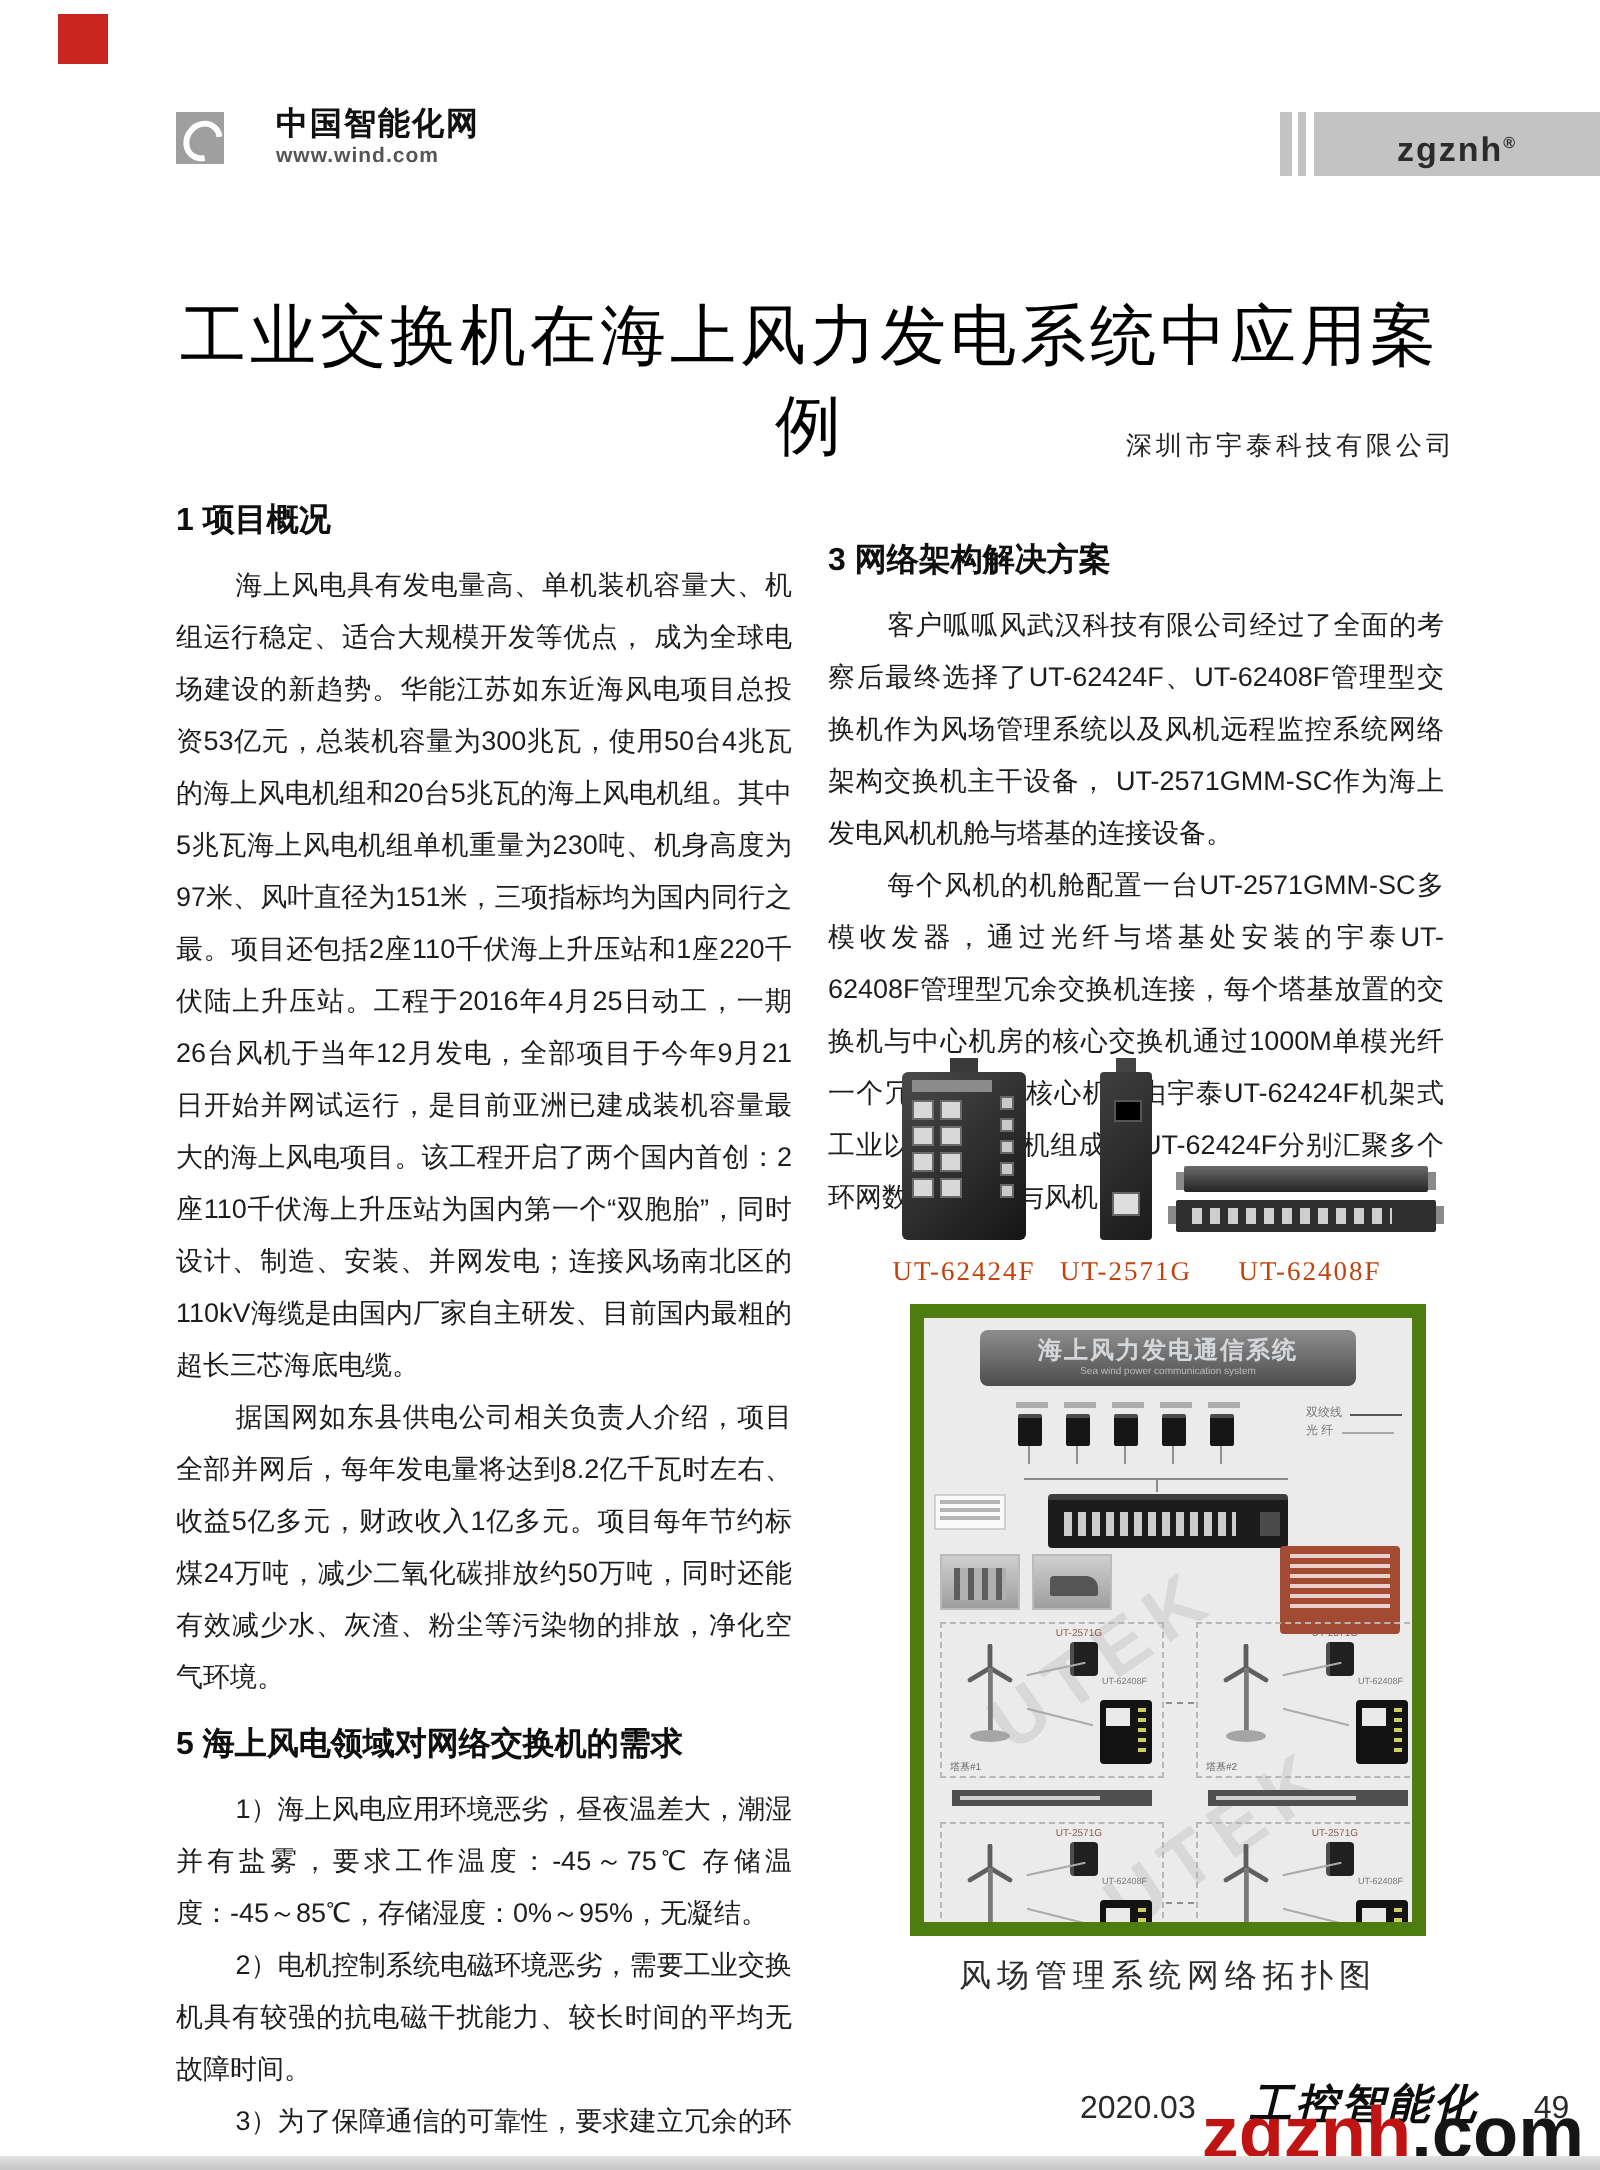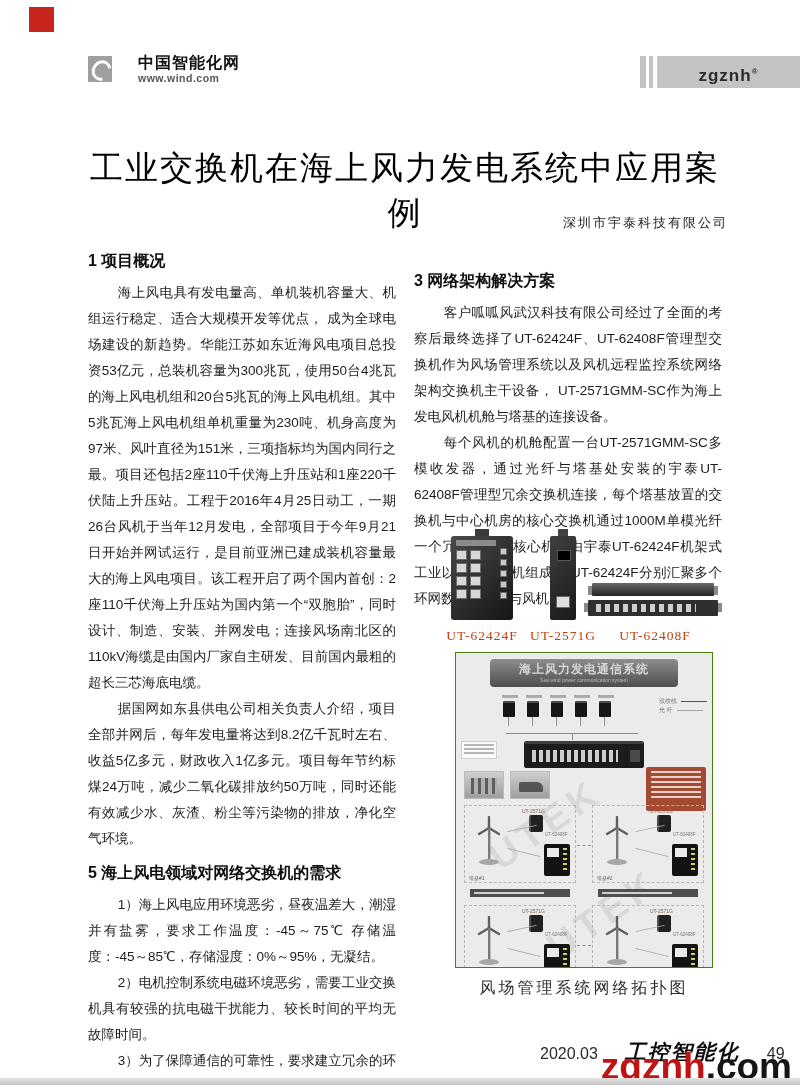--- a/index.html
+++ b/index.html
@@ -65,21 +65,21 @@
   .dev3a{position:absolute;left:4px;bottom:48px;width:122px;height:13px;
         background:linear-gradient(#6a6a6a,#242424);border-radius:1px;}
   .dev3b{position:absolute;left:0;bottom:28px;width:130px;height:16px;background:#2f2f2f;border-radius:1px;}
   .dev3a:before,.dev3b:before{content:"";position:absolute;left:-4px;top:3px;width:4px;height:9px;background:#8a8a8a;}
   .dev3a:after,.dev3b:after{content:"";position:absolute;right:-4px;top:3px;width:4px;height:9px;background:#8a8a8a;}
   .dev3b .prow{position:absolute;left:8px;top:4px;width:100px;height:8px;
         background:repeating-linear-gradient(90deg,#cfcfcf 0 5px,#2f2f2f 5px 9px);}
 
   
   .diagram{position:absolute;left:455px;top:652px;width:258px;height:316px;background:#ebebeb;
-        border:1px solid #4d7c0f;box-sizing:border-box;overflow:hidden;}
+        border:7px solid #4d7c0f;box-sizing:border-box;overflow:hidden;}
   .dg-title{position:absolute;left:50%;margin-left:-94px;top:6px;width:188px;height:28px;border-radius:4px;
         background:linear-gradient(#8d8d8d,#4d4d4d);text-align:center;}
   .dg-title-cn{font-size:12px;font-weight:bold;color:#d4d7da;line-height:16px;letter-spacing:1px;margin-top:2px;}
   .dg-title-en{font-size:5px;color:#b7babd;line-height:6px;}
   .dg-legend{position:absolute;right:5px;top:44px;font-size:6px;color:#777;}
   .lg-row{display:flex;align-items:center;gap:4px;line-height:9px;}
   .lg-line{display:inline-block;width:26px;height:0;border-top:1px solid #555;}
   .lg-line.thin{border-top-color:#aaa;}
   .dg-servers{position:absolute;left:46px;top:42px;display:flex;gap:11px;}
   .srv{width:13px;text-align:center;}

